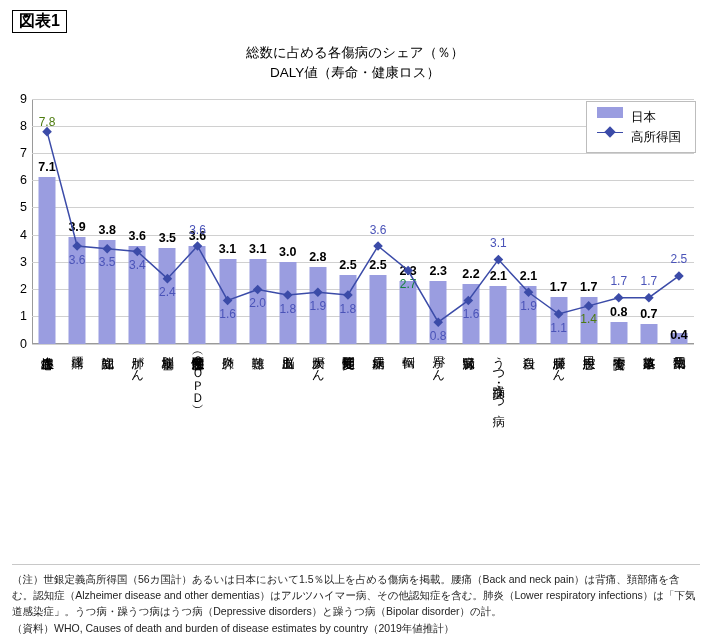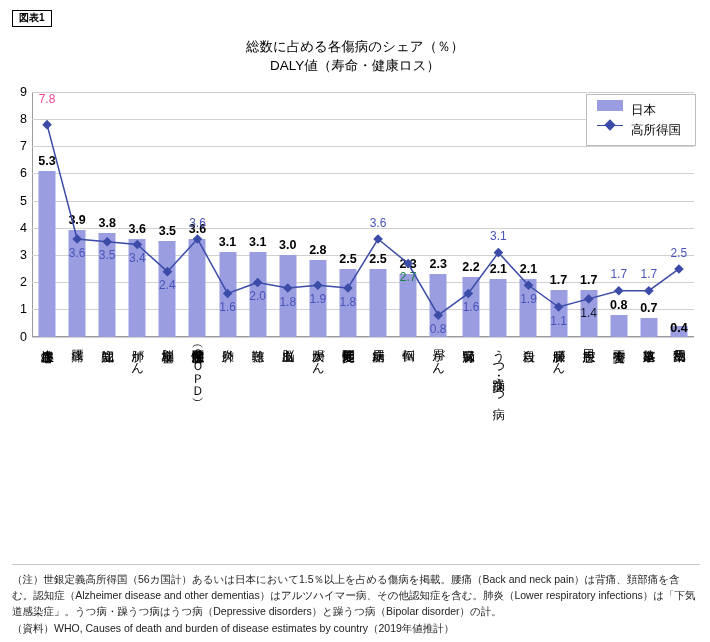--- a/index.html
+++ b/index.html
@@ -22,21 +22,21 @@
   }
   
   .title-row {
     display: flex;
     align-items: center;
     padding: 10px 10px 4px 12px;
     gap: 8px;
   }
   .title-badge {
     border: 1.5px solid #000;
-    font-size: 10px;
+    font-size: 16px;
     font-weight: bold;
     padding: 1px 6px 2px 6px;
     line-height: 1.15;
     white-space: nowrap;
   }
   .title-text {
     font-size: 16.5px;
     font-weight: bold;
     letter-spacing: -0.2px;
     white-space: nowrap;
@@ -263,22 +263,22 @@
           <div class="grid-line" style="top: 54.4444px;"></div>
           <div class="ytick" style="top: 54.4444px;">7</div>
           <div class="grid-line" style="top: 27.2222px;"></div>
           <div class="ytick" style="top: 27.2222px;">8</div>
           <div class="grid-line" style="top: 0px;"></div>
           <div class="ytick" style="top: 0px;">9</div>
         </div>
       <div class="bars" id="barlayer">
           <div class="bar-slot" style="left: 0px; width: 30.0909px;">
             <div class="bar" style="height: 166.056px; background: rgb(154, 157, 224);"></div>
-            <div class="bar-label" style="top: 61.9444px;">5.3</div>
-            <div class="line-label" style="color: #ec4899; top: 0;">7.8</div>
+            <div class="bar-label" style="top: 61.9444px;">7.1</div>
+            <div class="line-label" style="color: #4d7c0f; top: 16px;">7.8</div>
           </div>
           <div class="bar-slot" style="left: 30.0909px; width: 30.0909px;">
             <div class="bar" style="height: 106.167px; background: rgb(154, 157, 224);"></div>
             <div class="bar-label" style="top: 121.833px;">3.9</div>
             <div class="line-label" style="color: rgb(74, 83, 184); top: 154px;">3.6</div>
           </div>
           <div class="bar-slot" style="left: 60.1818px; width: 30.0909px;">
             <div class="bar" style="height: 103.444px; background: rgb(154, 157, 224);"></div>
             <div class="bar-label" style="top: 124.556px;">3.8</div>
             <div class="line-label" style="color: rgb(74, 83, 184); top: 156.722px;">3.5</div>
@@ -354,21 +354,21 @@
             <div class="line-label" style="color: rgb(74, 83, 184); top: 200.278px;">1.9</div>
           </div>
           <div class="bar-slot" style="left: 511.545px; width: 30.0909px;">
             <div class="bar" style="height: 46.2778px; background: rgb(154, 157, 224);"></div>
             <div class="bar-label" style="top: 181.722px;">1.7</div>
             <div class="line-label" style="color: rgb(74, 83, 184); top: 222.056px;">1.1</div>
           </div>
           <div class="bar-slot" style="left: 541.636px; width: 30.0909px;">
             <div class="bar" style="height: 46.2778px; background: rgb(154, 157, 224);"></div>
             <div class="bar-label" style="top: 181.722px;">1.7</div>
-            <div class="line-label" style="color: #0f172a; top: 213.889px;">1.4</div>
+            <div class="line-label" style="color: #4d7c0f; top: 213.889px;">1.4</div>
           </div>
           <div class="bar-slot" style="left: 571.727px; width: 30.0909px;">
             <div class="bar" style="height: 21.7778px; background: rgb(154, 157, 224);"></div>
             <div class="bar-label" style="top: 206.222px;">0.8</div>
             <div class="line-label" style="color: rgb(74, 83, 184); top: 175.722px;">1.7</div>
           </div>
           <div class="bar-slot" style="left: 601.818px; width: 30.0909px;">
             <div class="bar" style="height: 19.0556px; background: rgb(154, 157, 224);"></div>
             <div class="bar-label" style="top: 208.944px;">0.7</div>
             <div class="line-label" style="color: rgb(74, 83, 184); top: 175.722px;">1.7</div>

